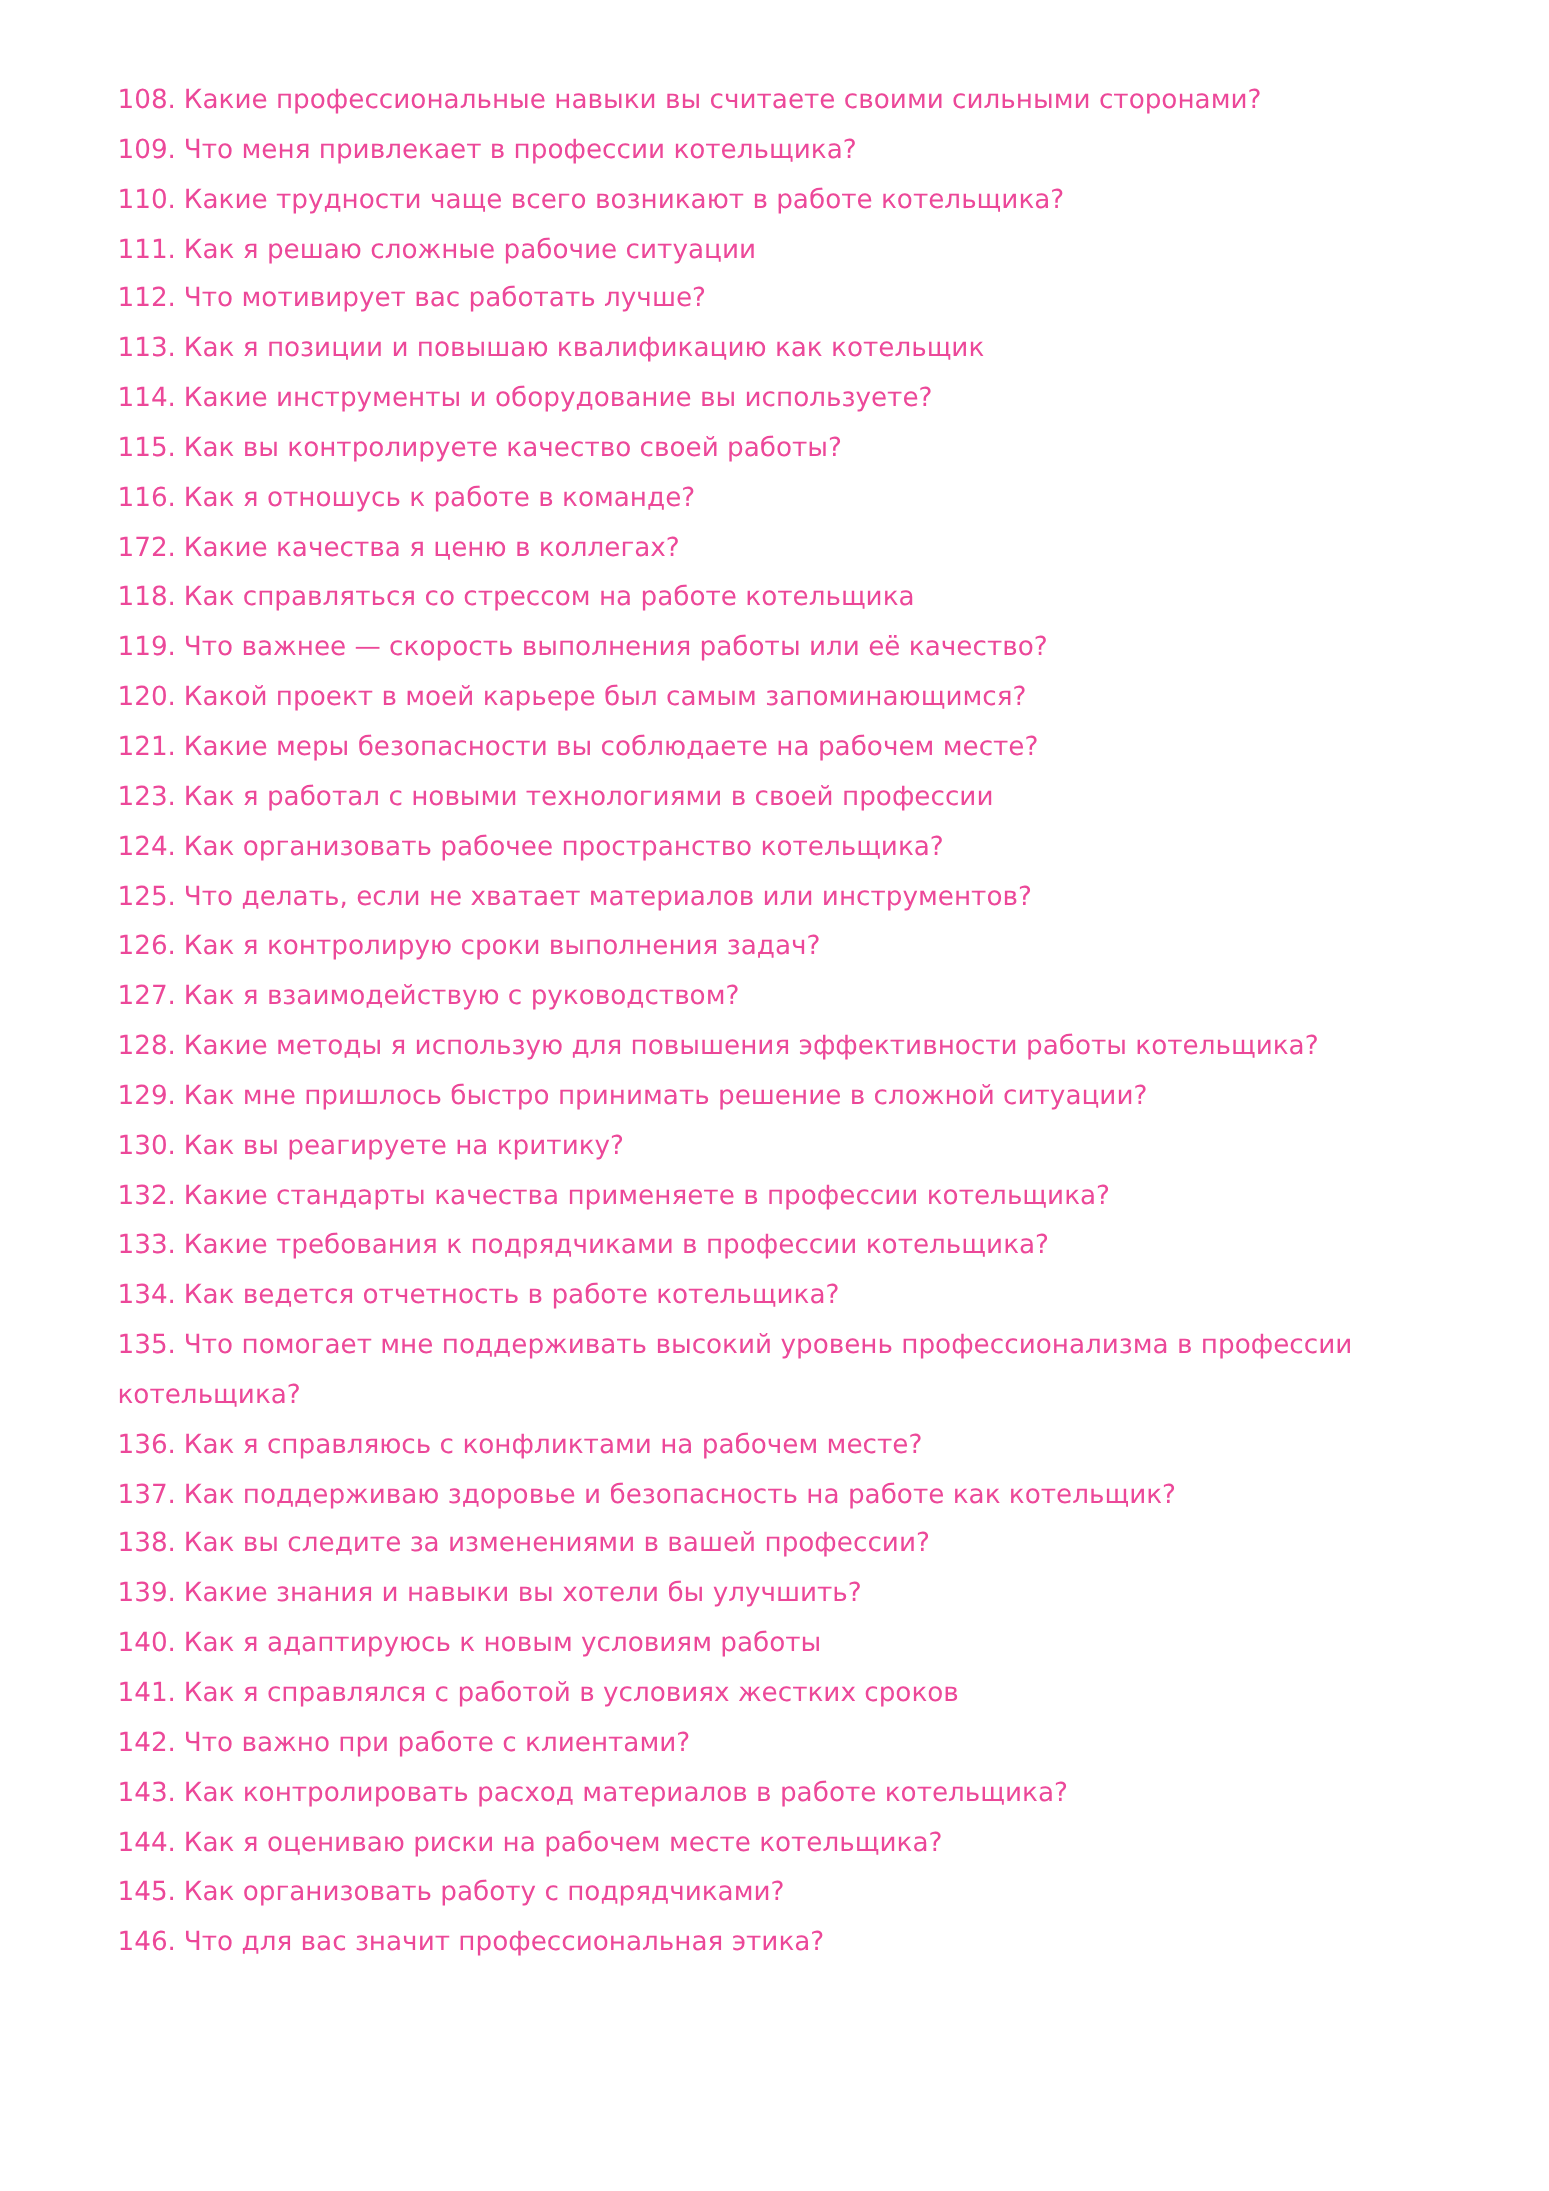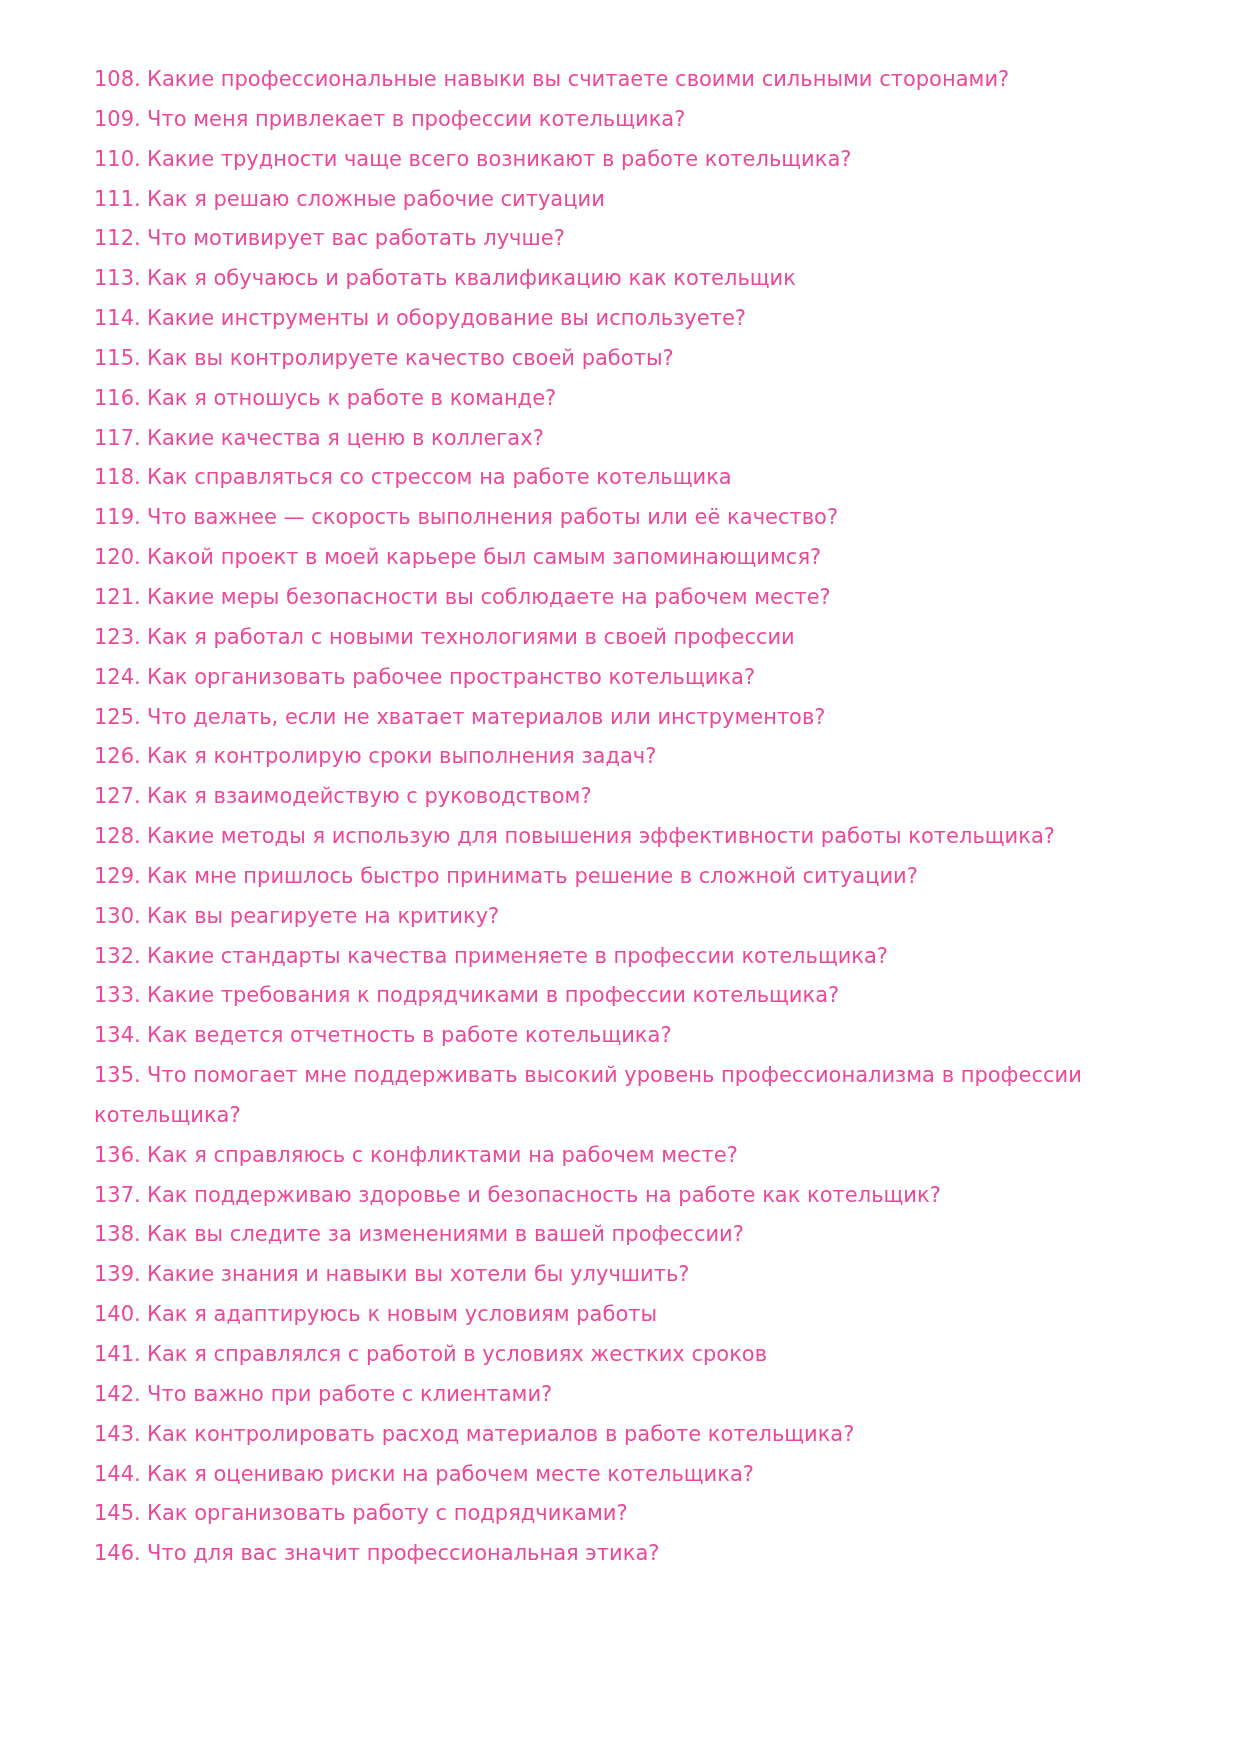--- a/index.html
+++ b/index.html
@@ -41,25 +41,25 @@
 </head>
 <body>
 
 <div class="page">
   <ol class="question-list" id="question-list">
       <li class="question-item"><span class="q-num">108.</span><span class="q-text">Какие профессиональные навыки вы считаете своими сильными сторонами?</span></li>
       <li class="question-item"><span class="q-num">109.</span><span class="q-text">Что меня привлекает в профессии котельщика?</span></li>
       <li class="question-item"><span class="q-num">110.</span><span class="q-text">Какие трудности чаще всего возникают в работе котельщика?</span></li>
       <li class="question-item"><span class="q-num">111.</span><span class="q-text">Как я решаю сложные рабочие ситуации</span></li>
       <li class="question-item"><span class="q-num">112.</span><span class="q-text">Что мотивирует вас работать лучше?</span></li>
-      <li class="question-item"><span class="q-num">113.</span><span class="q-text">Как я обучаюсь и работать квалификацию как котельщик</span></li>
+      <li class="question-item"><span class="q-num">113.</span><span class="q-text">Как я позиции и повышаю квалификацию как котельщик</span></li>
       <li class="question-item"><span class="q-num">114.</span><span class="q-text">Какие инструменты и оборудование вы используете?</span></li>
       <li class="question-item"><span class="q-num">115.</span><span class="q-text">Как вы контролируете качество своей работы?</span></li>
       <li class="question-item"><span class="q-num">116.</span><span class="q-text">Как я отношусь к работе в команде?</span></li>
-      <li class="question-item"><span class="q-num">117.</span><span class="q-text">Какие качества я ценю в коллегах?</span></li>
+      <li class="question-item"><span class="q-num">172.</span><span class="q-text">Какие качества я ценю в коллегах?</span></li>
       <li class="question-item"><span class="q-num">118.</span><span class="q-text">Как справляться со стрессом на работе котельщика</span></li>
       <li class="question-item"><span class="q-num">119.</span><span class="q-text">Что важнее — скорость выполнения работы или её качество?</span></li>
       <li class="question-item"><span class="q-num">120.</span><span class="q-text">Какой проект в моей карьере был самым запоминающимся?</span></li>
       <li class="question-item"><span class="q-num">121.</span><span class="q-text">Какие меры безопасности вы соблюдаете на рабочем месте?</span></li>
       <li class="question-item"><span class="q-num">123.</span><span class="q-text">Как я работал с новыми технологиями в своей профессии</span></li>
       <li class="question-item"><span class="q-num">124.</span><span class="q-text">Как организовать рабочее пространство котельщика?</span></li>
       <li class="question-item"><span class="q-num">125.</span><span class="q-text">Что делать, если не хватает материалов или инструментов?</span></li>
       <li class="question-item"><span class="q-num">126.</span><span class="q-text">Как я контролирую сроки выполнения задач?</span></li>
       <li class="question-item"><span class="q-num">127.</span><span class="q-text">Как я взаимодействую с руководством?</span></li>
       <li class="question-item"><span class="q-num">128.</span><span class="q-text">Какие методы я использую для повышения эффективности работы котельщика?</span></li>

